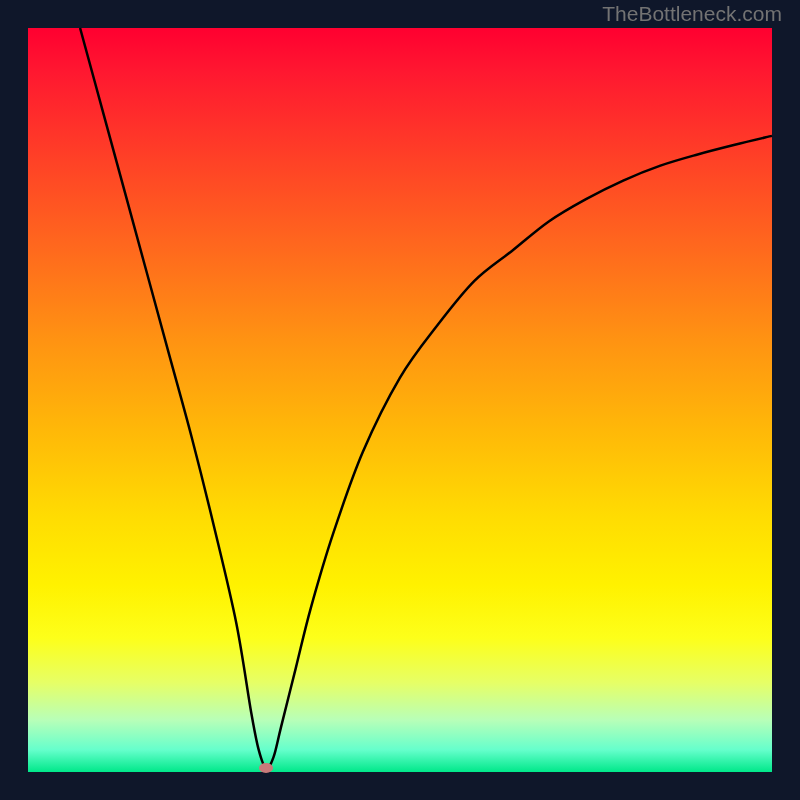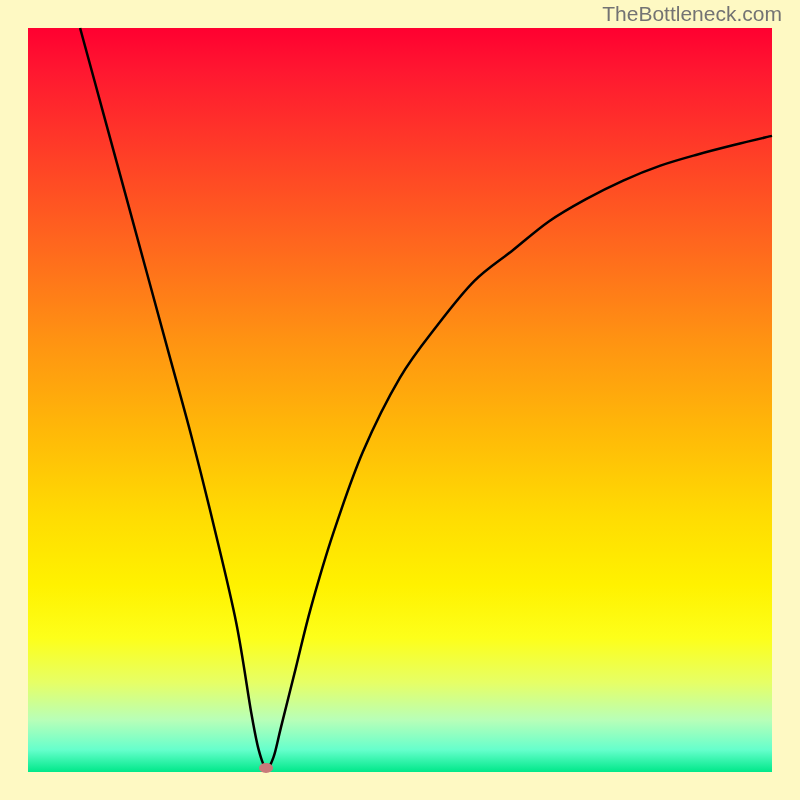--- a/index.html
+++ b/index.html
@@ -8,21 +8,21 @@
     width: 800px;
     height: 800px;
     background: #000;
     overflow: hidden;
     font-family: Arial, Helvetica, sans-serif;
   }
   .outer {
     position: relative;
     width: 800px;
     height: 800px;
-    background: #fef9c3;
+    background: #0f172a;
   }
   .watermark {
     position: absolute;
     top: 2px;
     right: 18px;
     color: #737373;
     font-size: 21px;
     font-weight: 400;
     letter-spacing: 0px;
     z-index: 5;

